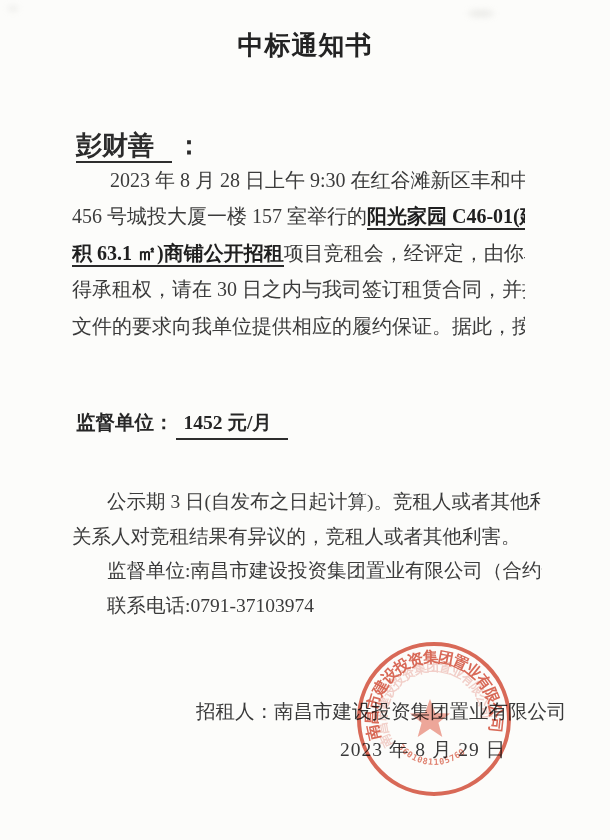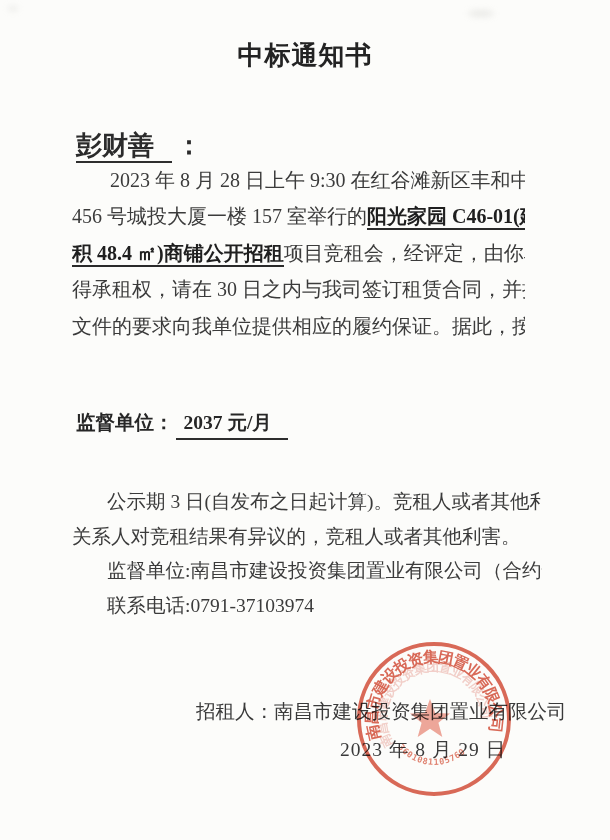--- a/index.html
+++ b/index.html
@@ -10,21 +10,21 @@
     color:#3a3a3a;
     overflow:hidden;
   }
   .page{position:relative;width:610px;height:840px;}
 
   .smudge{position:absolute;border-radius:50%;background:#c9c9c4;filter:blur(3px);opacity:.35;}
   .smudge.s1{left:468px;top:10px;width:26px;height:7px;}
   .smudge.s2{left:8px;top:6px;width:10px;height:5px;}
 
   .title{
-    position:absolute;top:38px;left:0;width:610px;margin:0;
+    position:absolute;top:28px;left:0;width:610px;margin:0;
     text-align:center;font-size:26px;font-weight:bold;color:#232323;
     letter-spacing:1px;
   }
 
   .salutation{position:absolute;left:76px;top:128px;font-size:26px;font-weight:bold;color:#2b2b2b;}
   .salutation .name{border-bottom:2px solid #2e2e2e;padding:0 18px 1px 0;}
   .salutation .colon{margin-left:4px;}
 
   .para{position:absolute;left:72px;top:162px;width:453px;font-size:20px;color:#3b3b3b;}
   .bline{height:36.4px;line-height:36.4px;text-align:justify;white-space:nowrap;overflow:hidden;}
@@ -57,26 +57,26 @@
   <div class="smudge s1"></div>
   <div class="smudge s2"></div>
 
   <h1 class="title">中标通知书</h1>
 
   <div class="salutation"><span class="name">彭财善</span><span class="colon">：</span></div>
 
   <div class="para">
     <div class="bline indent jlast">2023 年 8 月 28 日上午 9:30 在红谷滩新区丰和中大道</div>
     <div class="bline jlast"><span>456 号城投大厦一楼 157 室举行的</span><span class="bu">阳光家园 C46-01(建筑面</span></div>
-    <div class="bline jlast"><span class="bu">积 48.4 ㎡)商铺公开招租</span><span>项目竞租会，经评定，由你单位获</span></div>
+    <div class="bline jlast"><span class="bu">积 63.1 ㎡)商铺公开招租</span><span>项目竞租会，经评定，由你单位获</span></div>
     <div class="bline jlast">得承租权，请在 30 日之内与我司签订租赁合同，并按招租</div>
     <div class="bline jlast">文件的要求向我单位提供相应的履约保证。据此，按规定办</div>
   </div>
 
-  <div class="result"><span>监督单位：</span><span class="value">2037 元/月</span></div>
+  <div class="result"><span>监督单位：</span><span class="value">1452 元/月</span></div>
 
   <div class="notice">
     <div class="nline ind35">公示期 3 日(自发布之日起计算)。竞租人或者其他利害</div>
     <div class="nline">关系人对竞租结果有异议的，竞租人或者其他利害。</div>
     <div class="nline ind35">监督单位:南昌市建设投资集团置业有限公司（合约部）</div>
     <div class="nline ind35">联系电话:0791-37103974</div>
   </div>
 
   <div class="lessor"><span>招租人：</span><span>南昌市建设投资集团置业有限公司</span></div>
 

